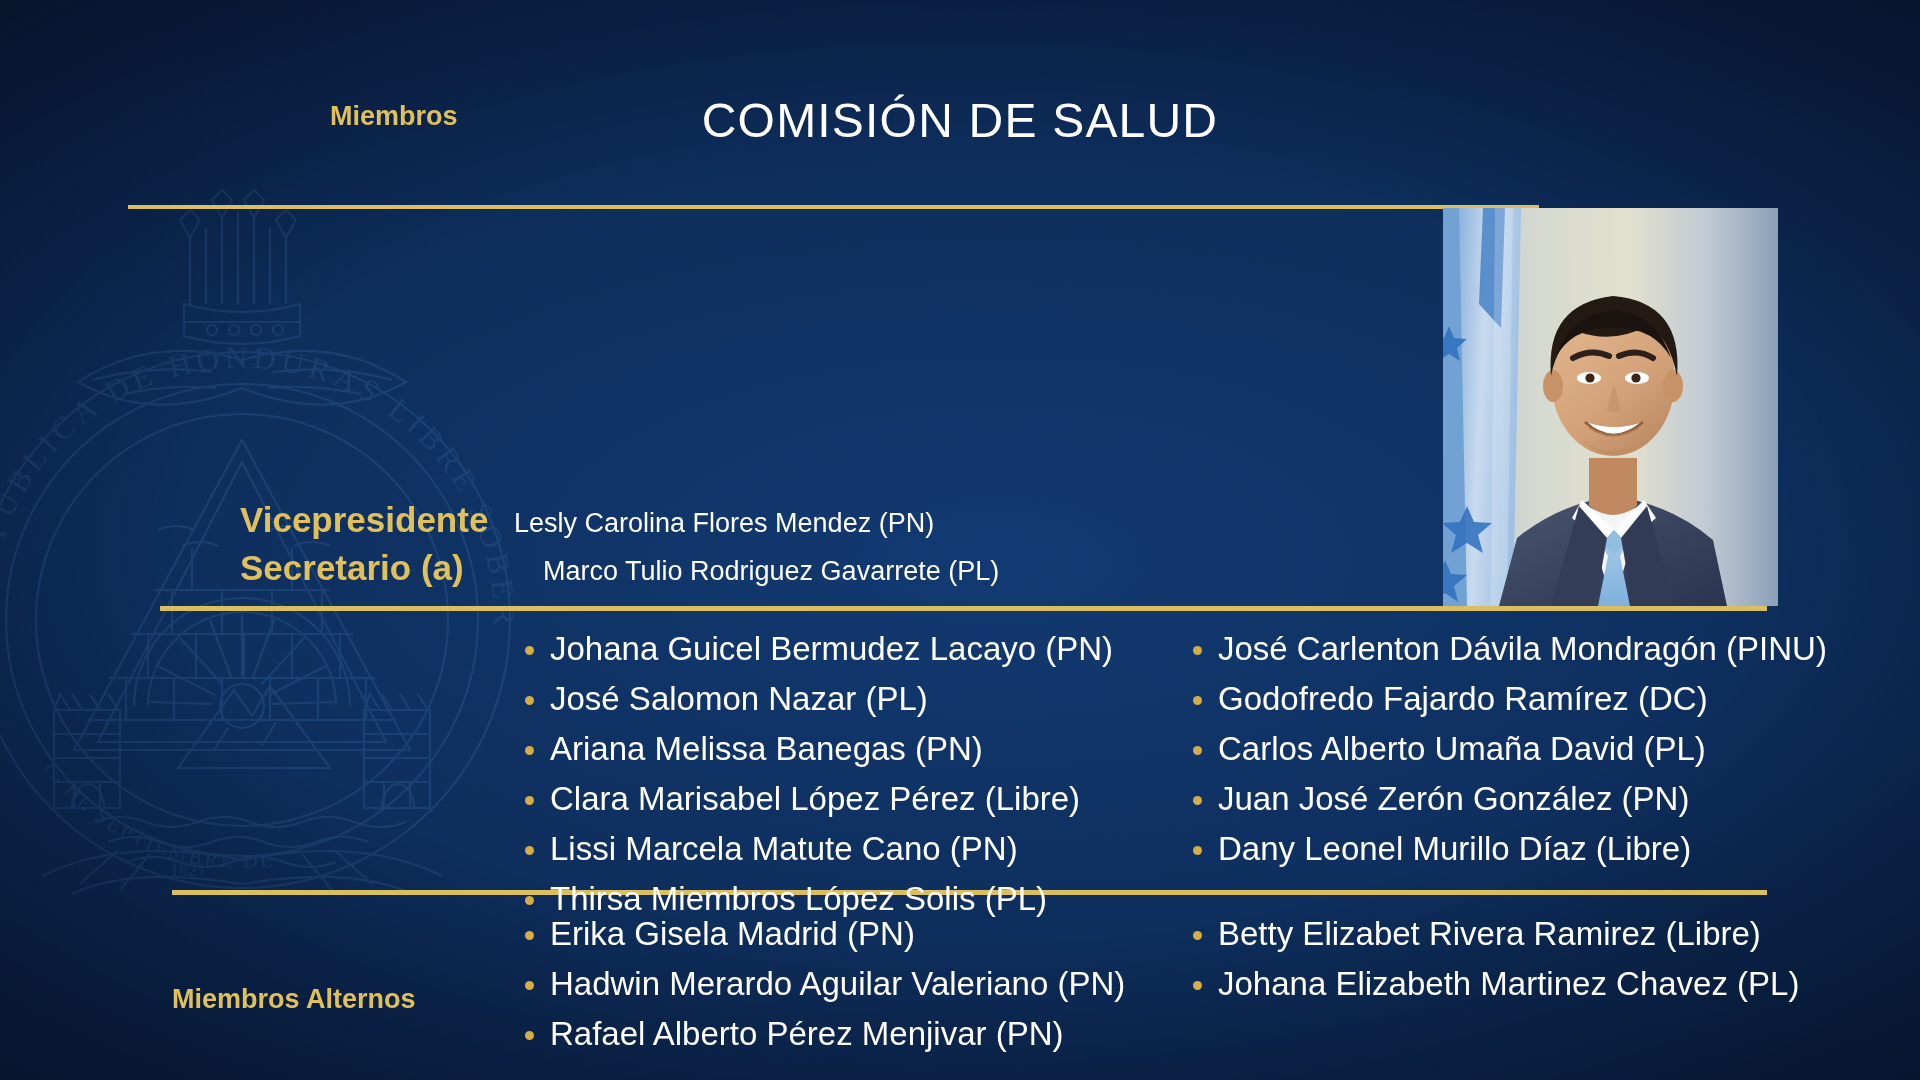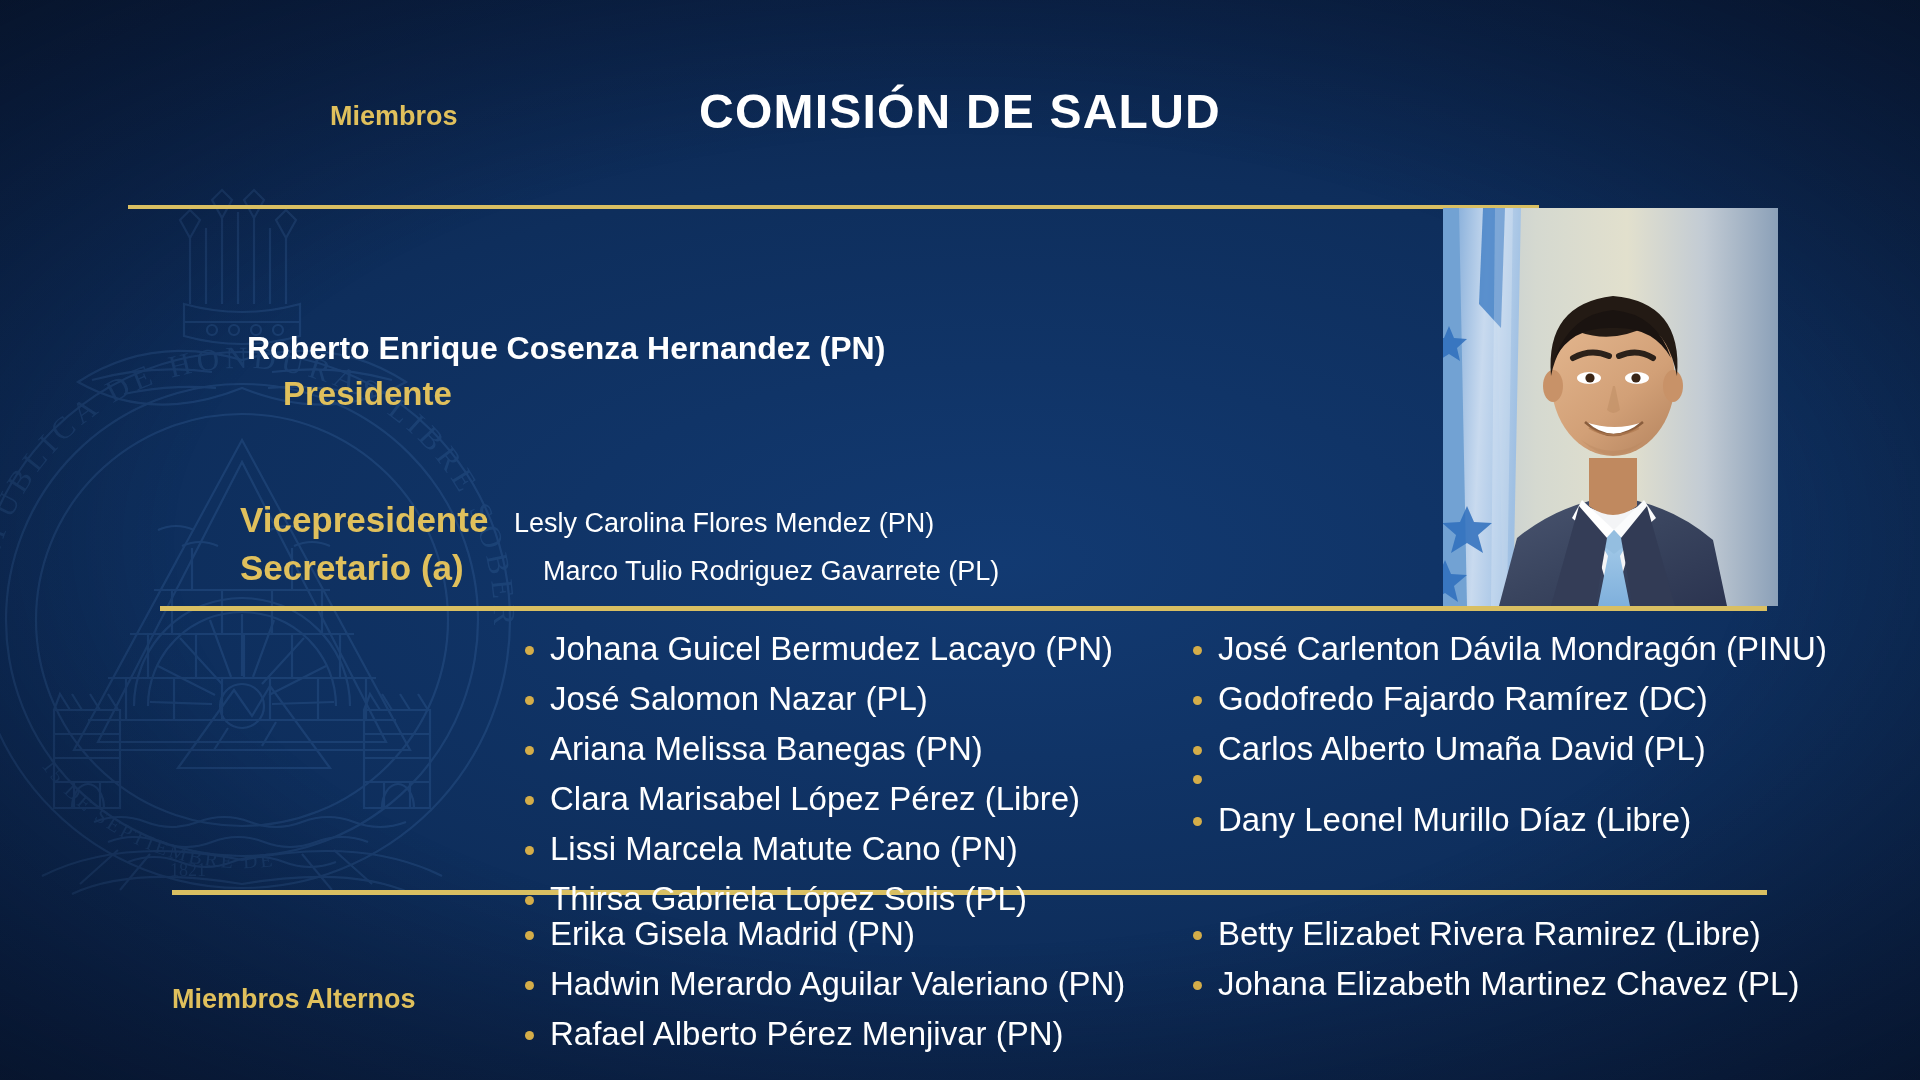--- a/index.html
+++ b/index.html
@@ -32,25 +32,25 @@
     position:absolute;
     left:-78px; top:150px;
     width:640px; height:800px;
     opacity:.30;
     pointer-events:none;
   }
   #seal-watermark svg { width:100%; height:100%; display:block; }
 
   
   #title {
-    position:absolute; top:84px; left:0; width:1920px;
+    position:absolute; top:93px; left:0; width:1920px;
     text-align:center;
     color:#ffffff;
     font-size:48px;
-    font-weight:bold;
+    font-weight:normal;
     letter-spacing:1.2px;
   }
 
   
   .rule { position:absolute; background:#d9bf62; }
   #rule-top    { left:128px; top:205px; width:1411px; height:4px; }
   #rule-mid    { left:160px; top:606px; width:1607px; height:5px; }
   #rule-bottom { left:172px; top:890px; width:1595px; height:5px; }
 
   
@@ -297,24 +297,20 @@
       <path d="M170,178 l-6,24 q6,6 13,0 l-5,-24" fill="#c08f65" opacity="0.6"></path>
 
       <path d="M142,214 q28,24 58,0 q-28,10 -58,0 z" fill="#ffffff"></path>
       <path d="M142,214 q28,26 58,0" stroke="#8a5d3c" stroke-width="2.5" fill="none"></path>
       <path d="M146,220 q24,14 50,0" stroke="#b07a50" stroke-width="2" fill="none" opacity="0.7"></path>
 
       <path d="M138,232 q32,22 64,0 q-32,30 -64,0 z" fill="#b8865e" opacity="0.35"></path>
     </svg>
   </div>
 
-  <div id="president-block">
-    <div id="president-name">Roberto Enrique Cosenza Hernandez (PN)</div>
-    <div id="president-role">Presidente</div>
-  </div>
 
   <div class="officer-row" id="officer-row-vp">
     <span class="officer-label">Vicepresidente</span>
     <span class="officer-name">Lesly Carolina Flores Mendez (PN)</span>
   </div>
   <div class="officer-row" id="officer-row-sec">
     <span class="officer-label">Secretario (a)</span>
     <span class="officer-name">Marco Tulio Rodriguez Gavarrete (PL)</span>
   </div>
 
@@ -336,39 +332,40 @@
     <div class="person">
         <span class="bullet"></span>
         <span class="person-name">Clara Marisabel López Pérez (Libre)</span>
       </div>
     <div class="person">
         <span class="bullet"></span>
         <span class="person-name">Lissi Marcela Matute Cano (PN)</span>
       </div>
     <div class="person">
         <span class="bullet"></span>
-        <span class="person-name">Thirsa Gabriela López Solis (PL)</span>
+        <span class="person-name">Thirsa Miembros López Solis (PL)</span>
       </div>
   </div>
 
   <div class="col" id="members-col-right">
     <div class="person">
         <span class="bullet"></span>
         <span class="person-name">José Carlenton Dávila Mondragón (PINU)</span>
       </div>
     <div class="person">
         <span class="bullet"></span>
         <span class="person-name">Godofredo Fajardo Ramírez (DC)</span>
       </div>
     <div class="person">
         <span class="bullet"></span>
         <span class="person-name">Carlos Alberto Umaña David (PL)</span>
       </div>
     <div class="person">
         <span class="bullet"></span>
+        <span class="person-name">Juan José Zerón González (PN)</span>
       </div>
     <div class="person">
         <span class="bullet"></span>
         <span class="person-name">Dany Leonel Murillo Díaz (Libre)</span>
       </div>
   </div>
 
   <div id="alternates-label">Miembros Alternos</div>
 
   <div class="col" id="alt-col-left">

